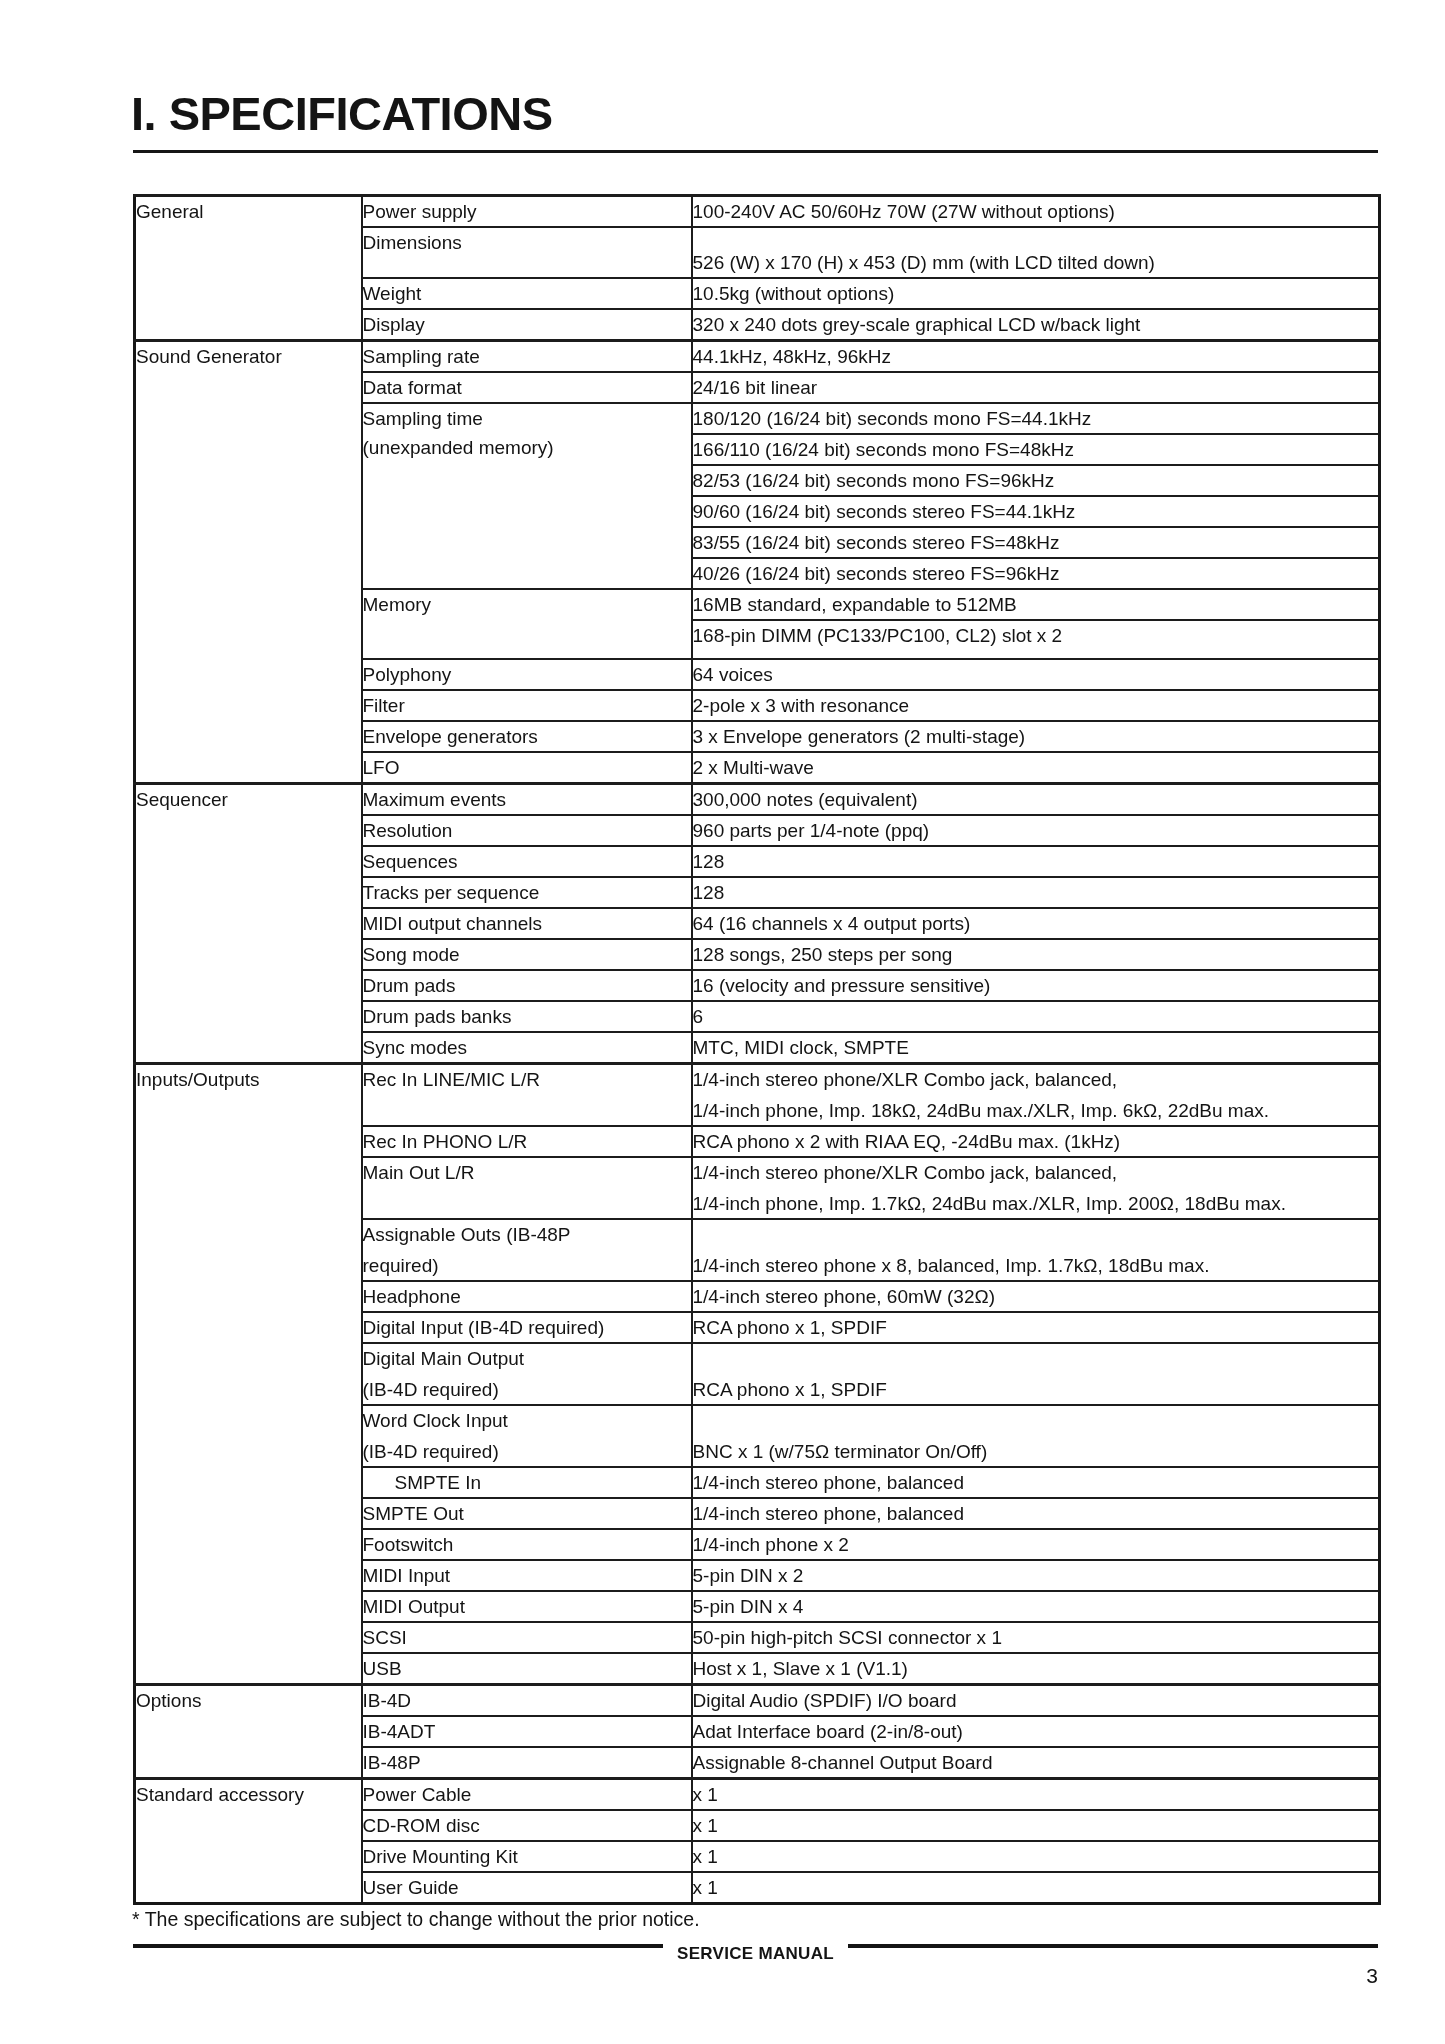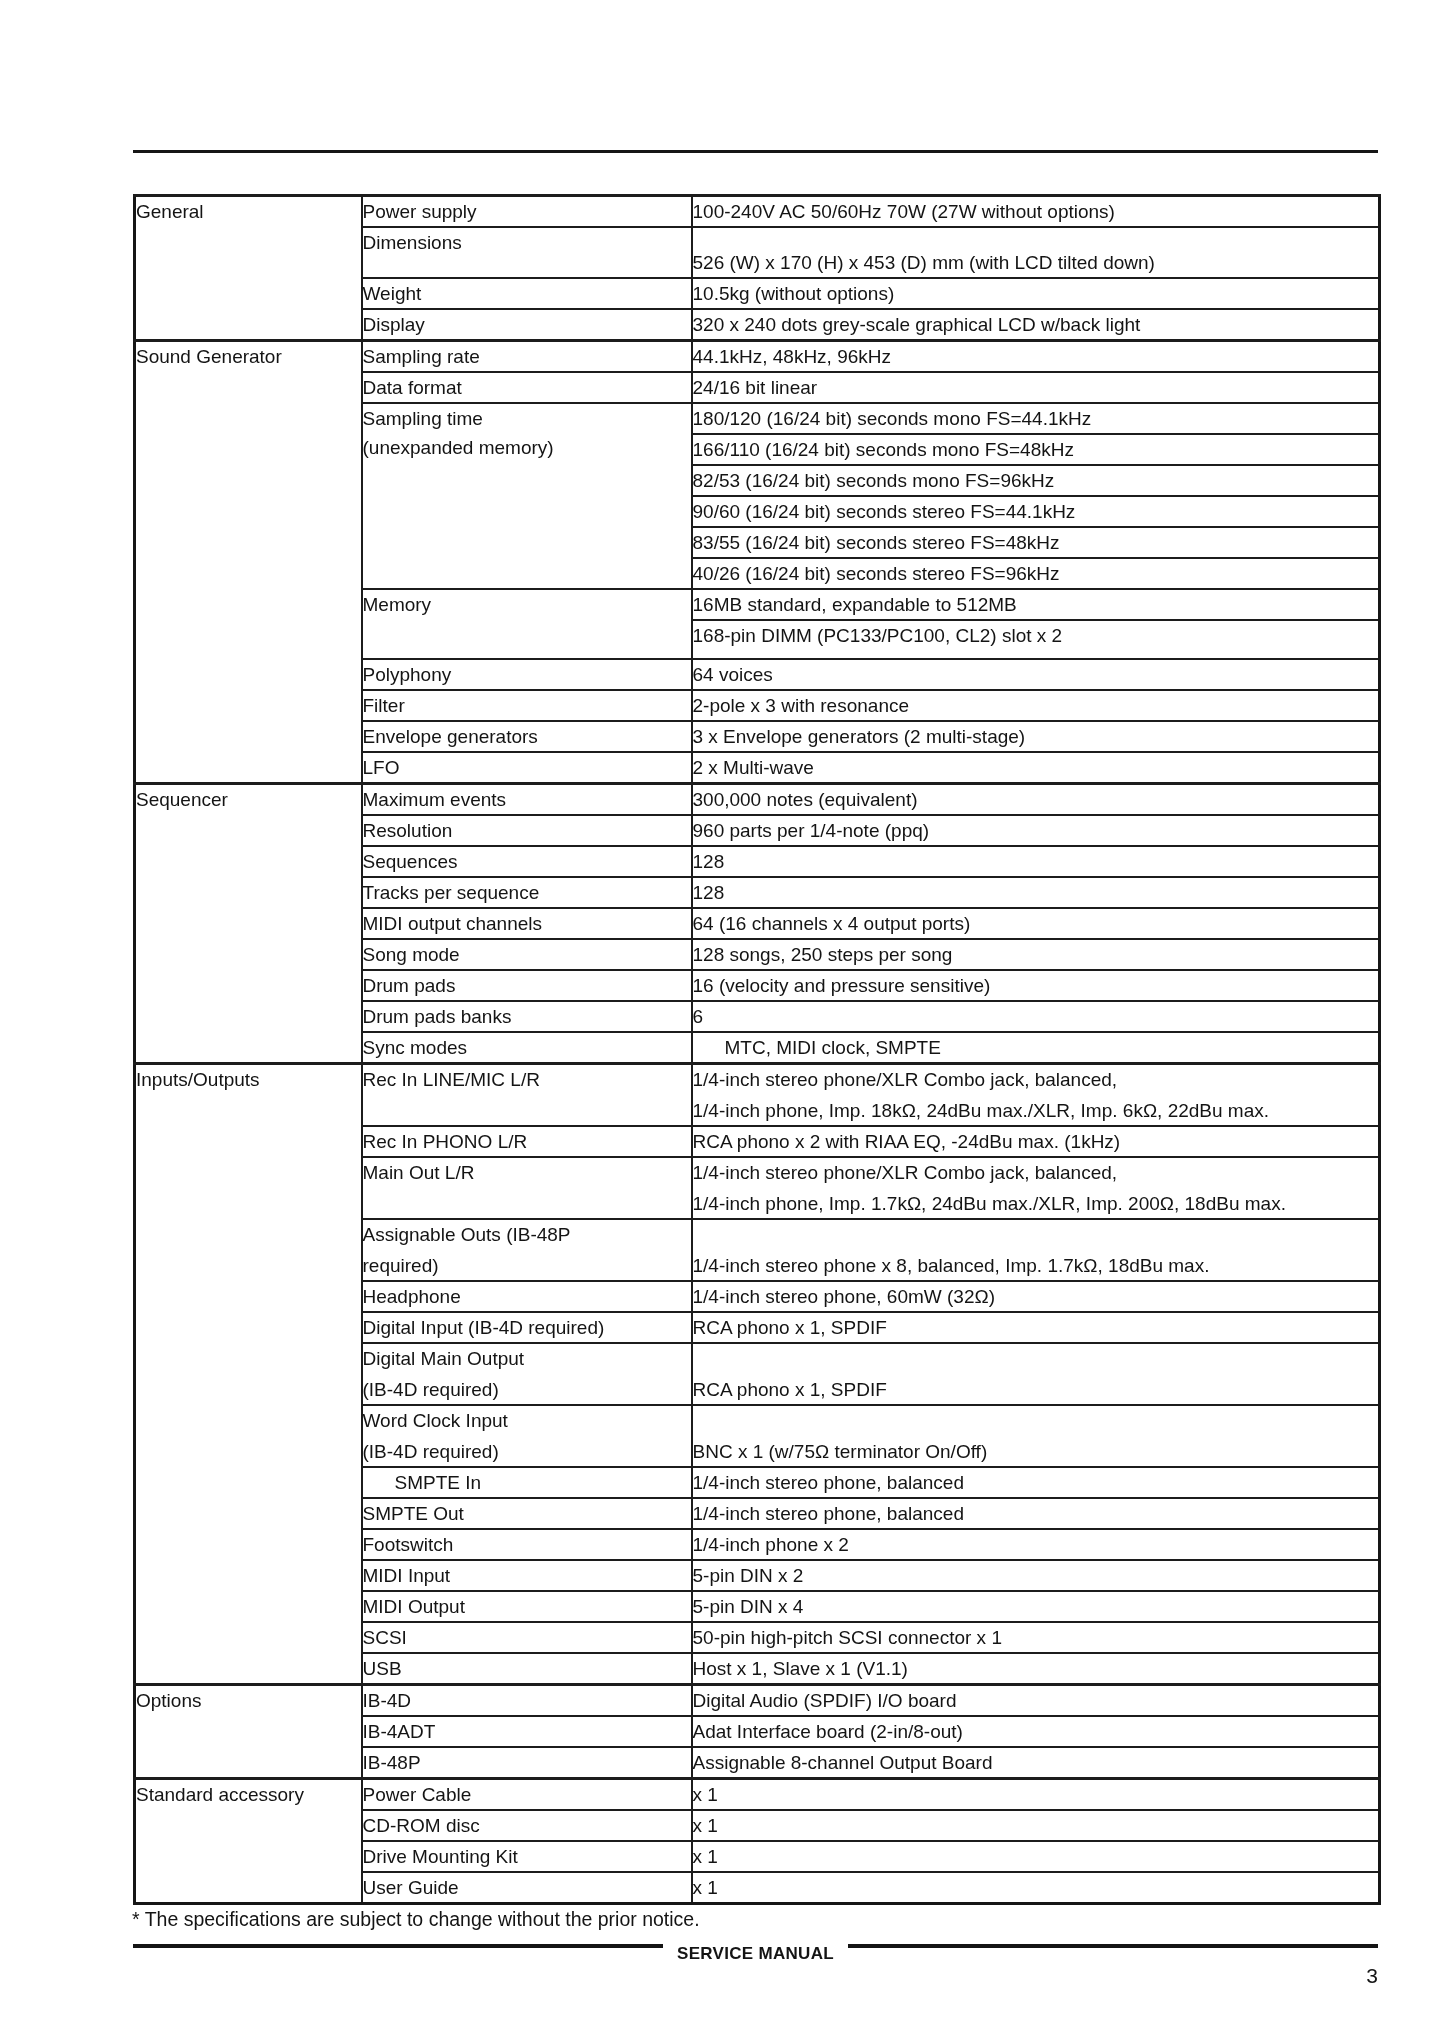--- a/index.html
+++ b/index.html
@@ -39,20 +39,21 @@
     display:flex; gap:14px;
   }
   .footer-band .rule { flex:1 1 auto; height:4px; background:#141414; }
   .footer-label { flex:0 0 auto; font-size:17px; font-weight:700; letter-spacing:0.3px; white-space:nowrap; }
   .page-number { position:absolute; right:67px; top:1964px; font-size:21px; }
 </style>
 </head>
 <body>
 
 <div class="page">
+  <div class="title">I. SPECIFICATIONS</div>
   <div class="title-rule"></div>
 
   <table class="spec">
     <colgroup>
       <col style="width:227px">
       <col style="width:330px">
       <col style="width:688px">
     </colgroup>
     <tbody id="spec-body">
         <tr class="sec-start">
@@ -353,21 +354,21 @@
             </div>
           </td>
         </tr>
         <tr>
           <td class="item">
             <div class="box" style="height: 29px;">
               <div class="line">Sync modes</div>
             </div>
           </td>
           <td class="val">
-            <div class="box" style="height: 18px; padding-left: 32px;">
+            <div class="box" style="height: 18px;">
               <div class="line">MTC, MIDI clock, SMPTE</div>
             </div>
           </td>
         </tr>
         <tr class="sec-start">
           <td class="cat" rowspan="15">
             <div class="box" style="height: 29px;">
               <div class="line">Inputs/Outputs</div>
             </div>
           </td>

